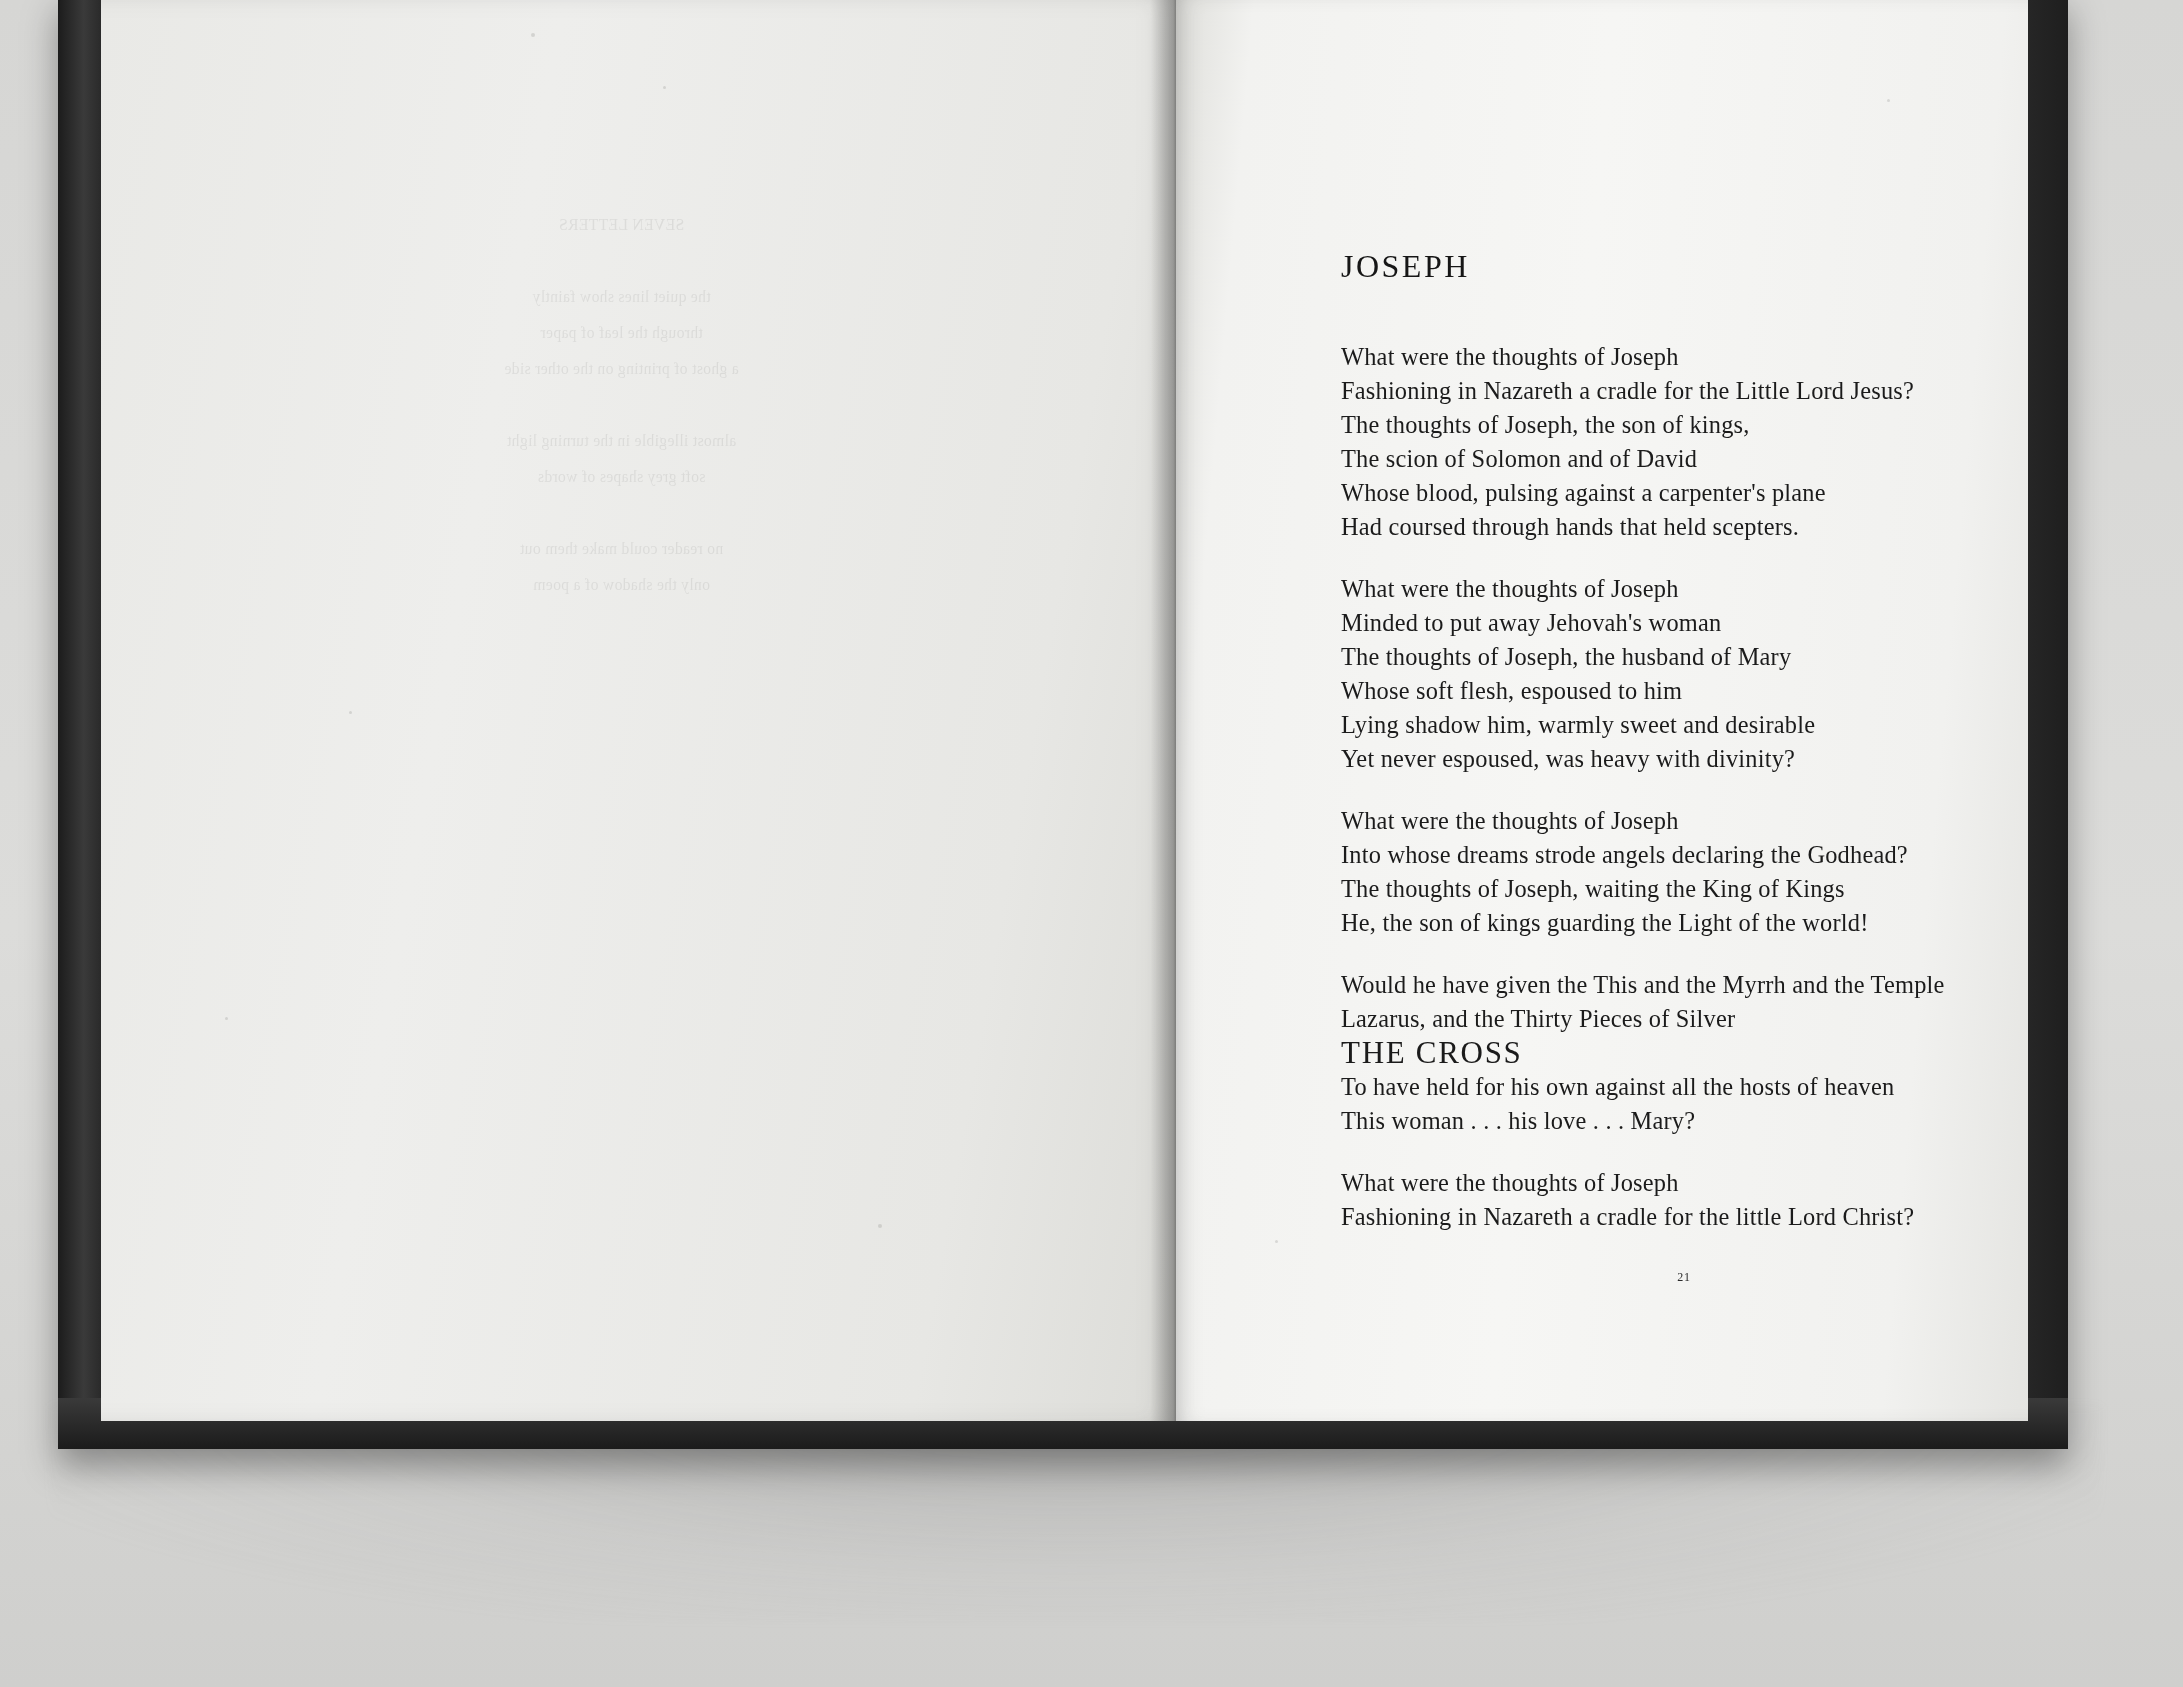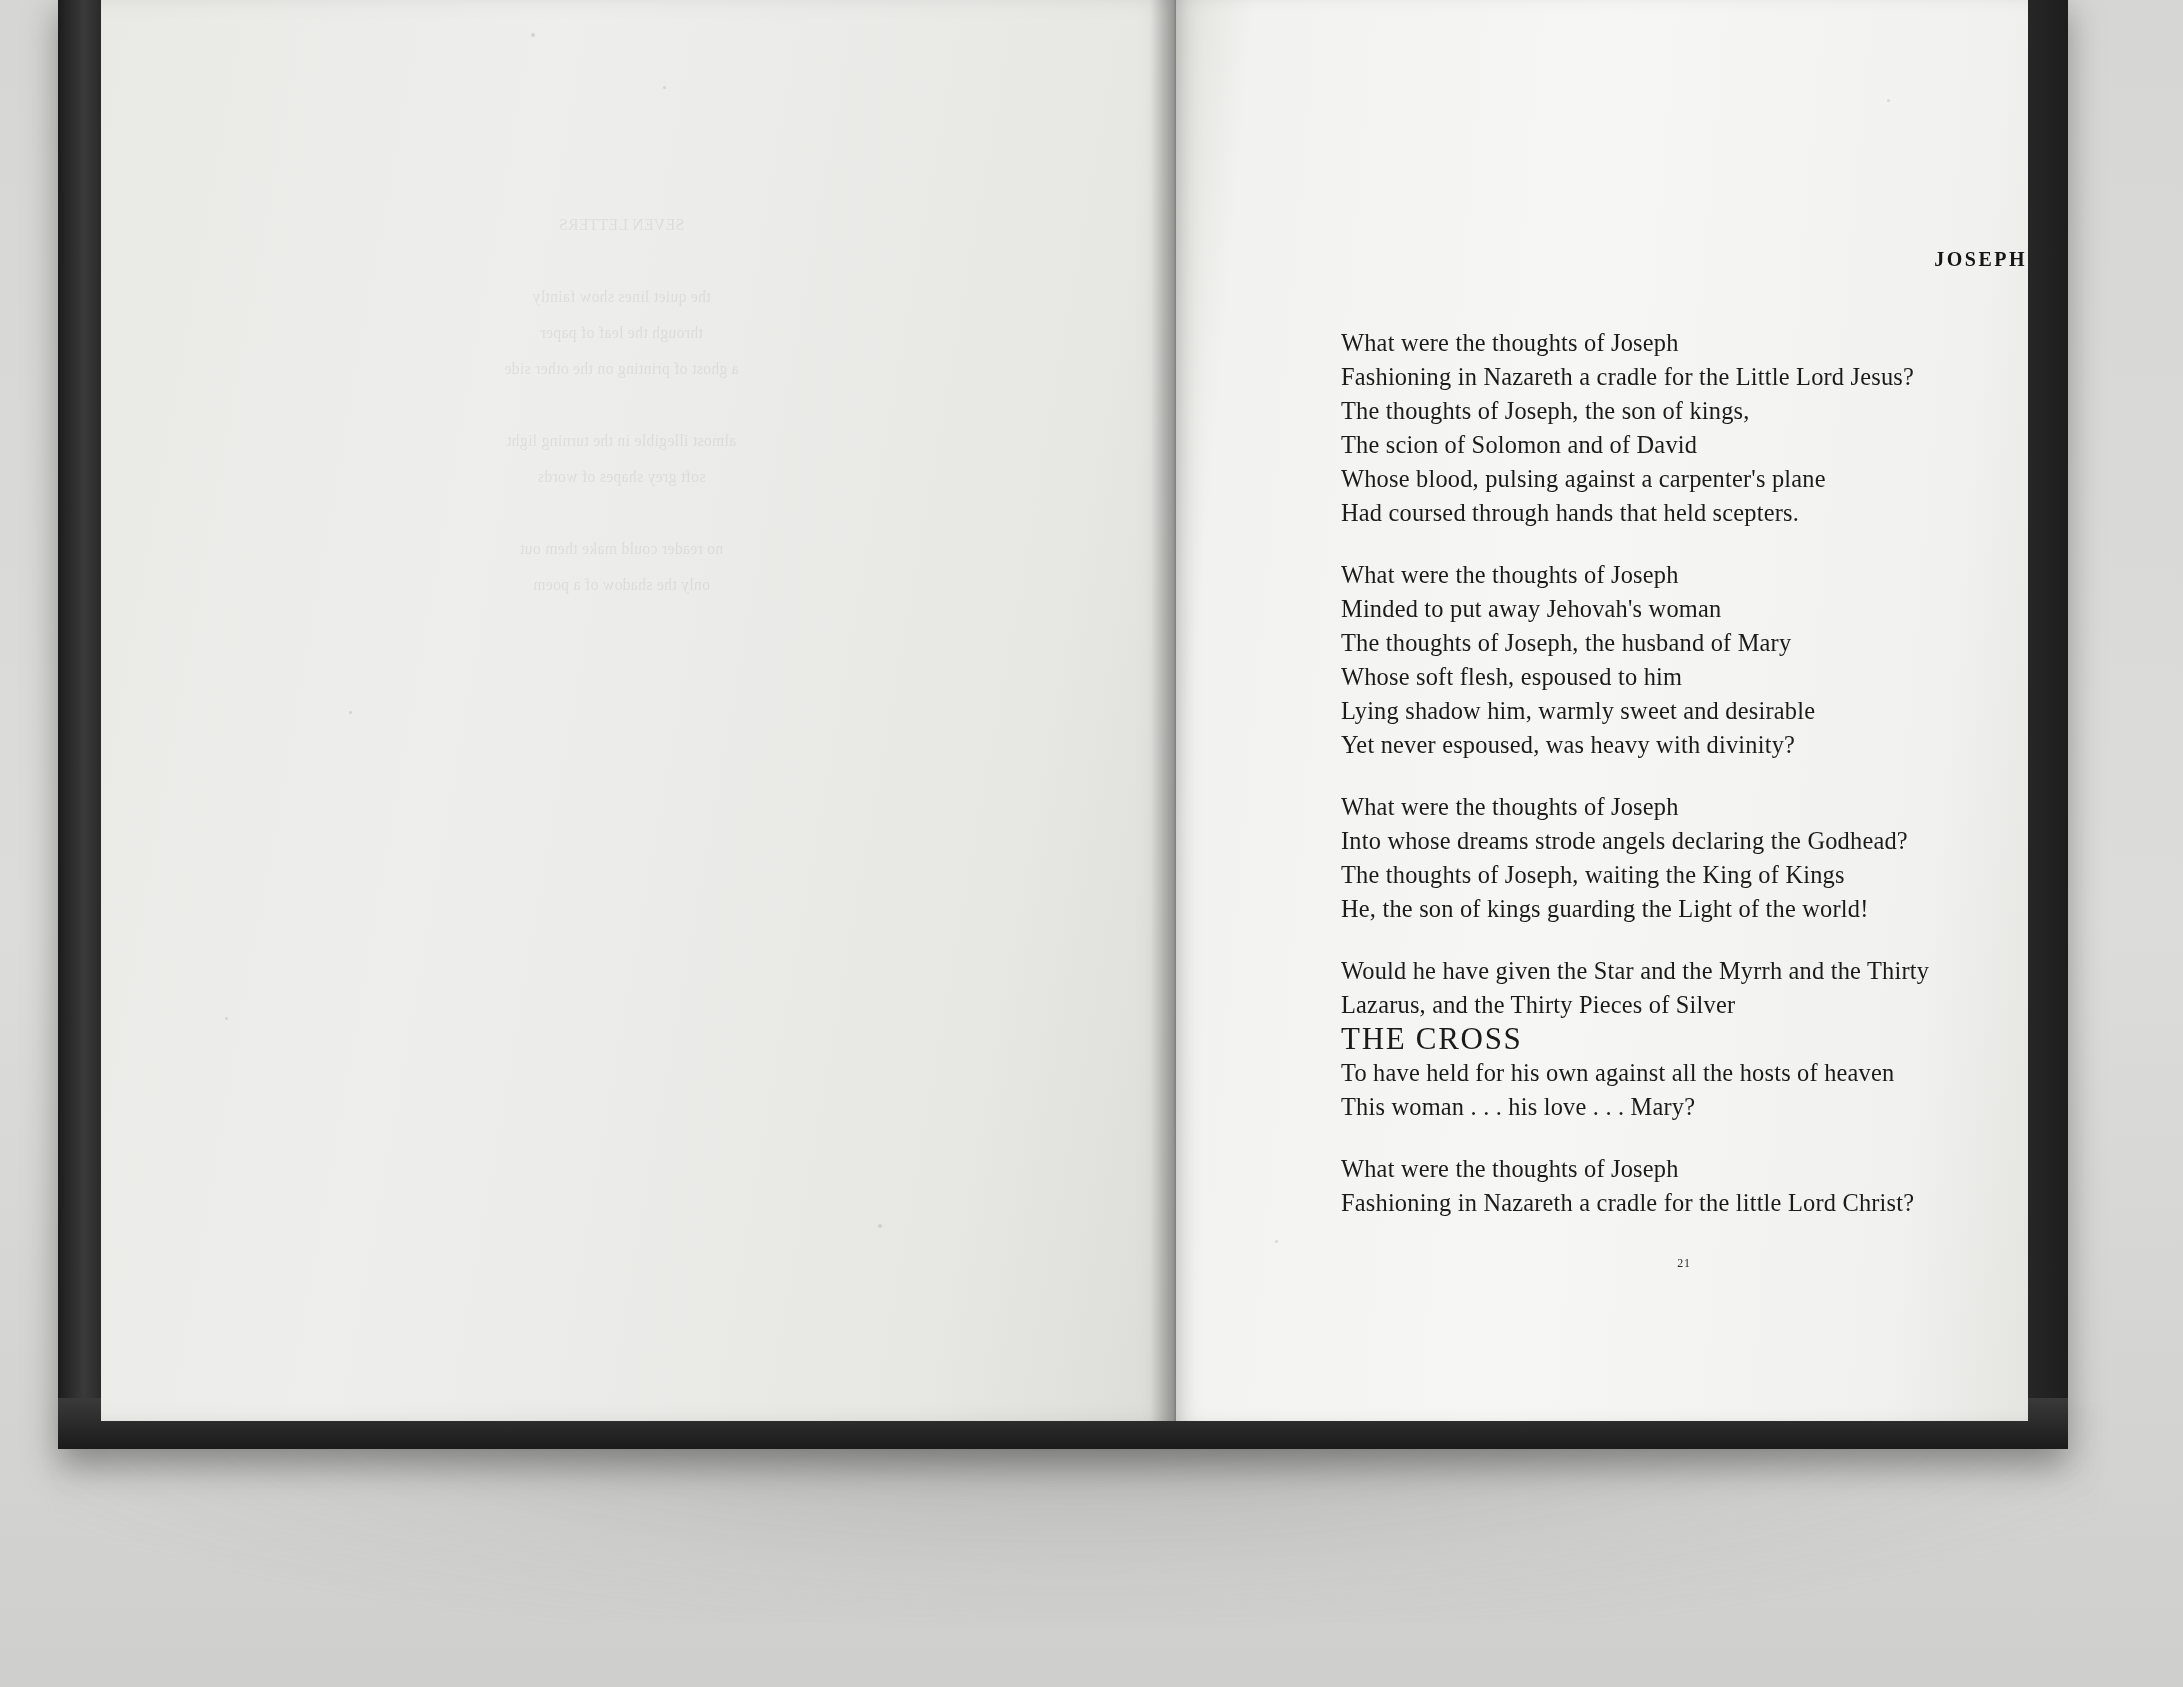--- a/index.html
+++ b/index.html
@@ -127,25 +127,25 @@
 
   
   #poem {
     position: absolute;
     left: 165px;
     top: 248px;
     width: 686px;
     color: #1d1d1d;
   }
   #poem-title {
-    text-align: right;
-    font-size: 20px;
+    text-align: left;
+    font-size: 32px;
     letter-spacing: 2.5px;
     margin: 0 0 55px 0;
-    font-weight: 700;
+    font-weight: 400;
     color: #161616;
   }
   .stanza {
     margin: 0 8px 28px 0;
     padding: 0;
     list-style: none;
   }
   .stanza .line {
     font-size: 24.4px;
     line-height: 34px;
@@ -234,21 +234,21 @@
         </div>
 
         <div class="stanza">
           <div class="line">What were the thoughts of Joseph</div>
           <div class="line">Into whose dreams strode angels declaring the Godhead?</div>
           <div class="line">The thoughts of Joseph, waiting the King of Kings</div>
           <div class="line">He, the son of kings guarding the Light of the world!</div>
         </div>
 
         <div class="stanza">
-          <div class="line">Would he have given the Star and the Myrrh and the Thirty</div>
+          <div class="line">Would he have given the This and the Myrrh and the Temple</div>
           <div class="line">Lazarus, and the Thirty Pieces of Silver</div>
           <div class="line caps">THE CROSS</div>
           <div class="line">To have held for his own against all the hosts of heaven</div>
           <div class="line">This woman . . . his love . . . Mary?</div>
         </div>
 
         <div class="stanza">
           <div class="line">What were the thoughts of Joseph</div>
           <div class="line">Fashioning in Nazareth a cradle for the little Lord Christ?</div>
         </div>

